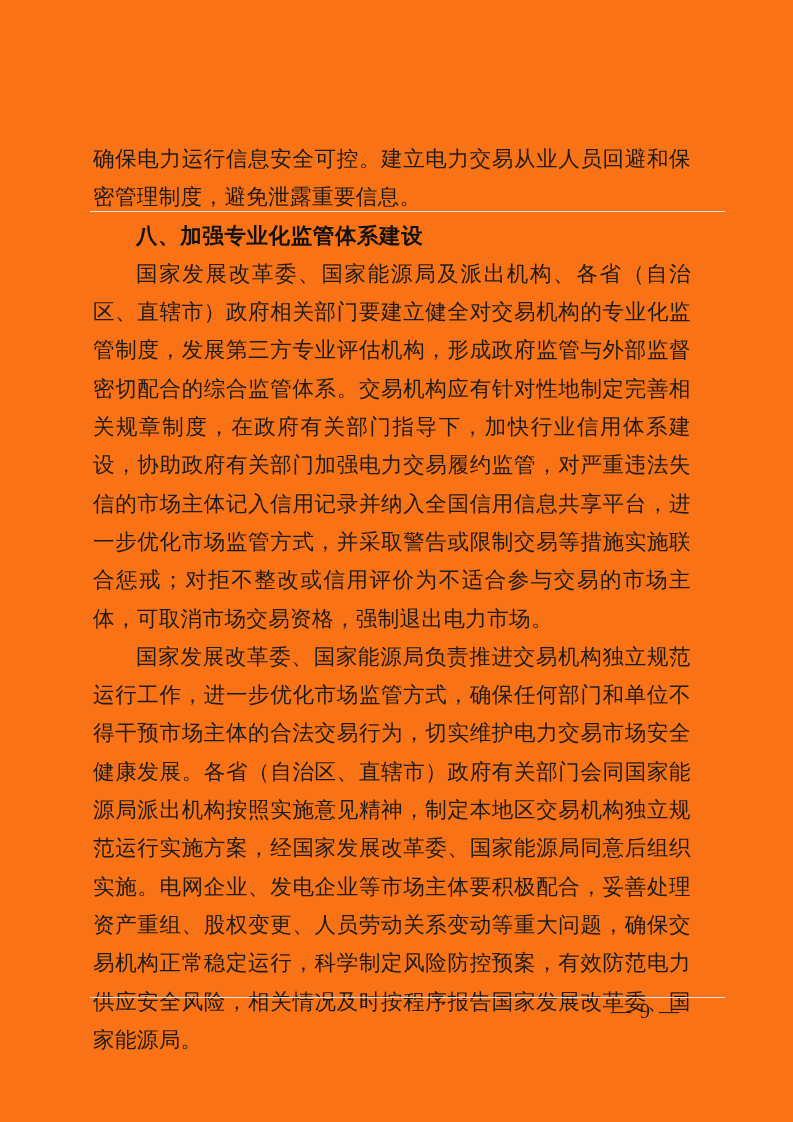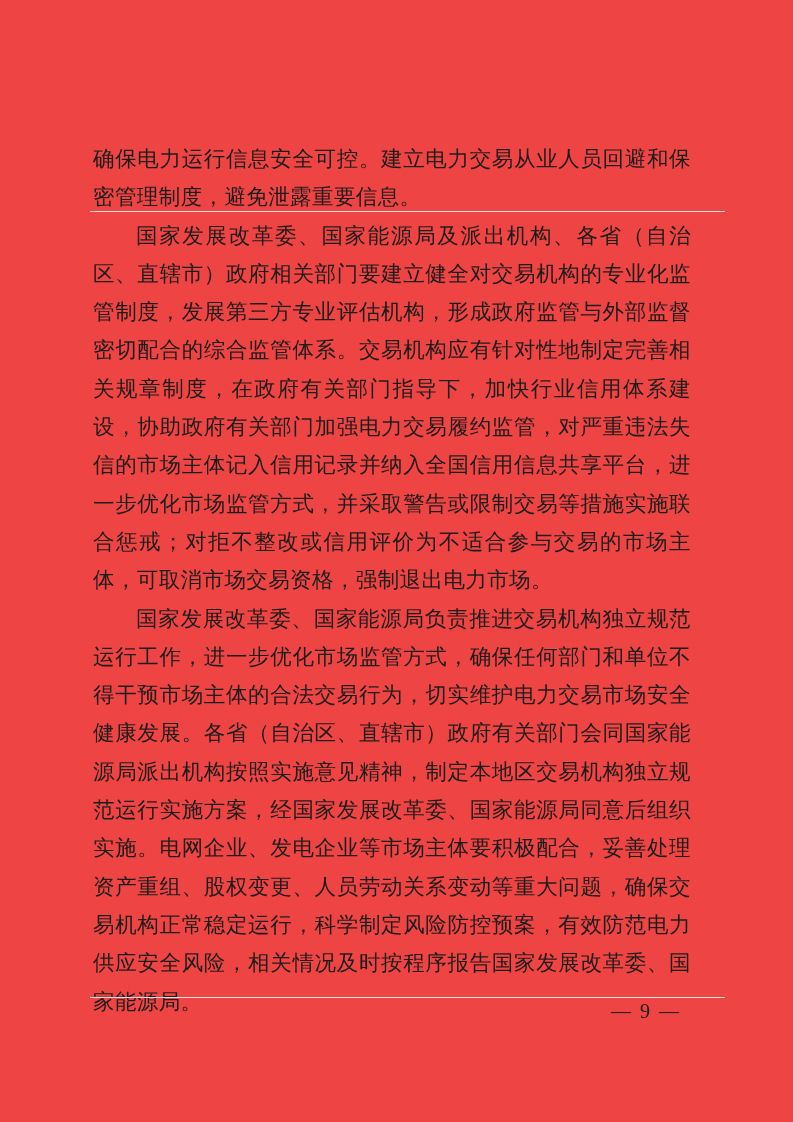--- a/index.html
+++ b/index.html
@@ -4,21 +4,21 @@
 <style>
   html, body {
     margin: 0;
     padding: 0;
     background: #ffffff;
   }
   .page {
     position: relative;
     width: 793px;
     height: 1122px;
-    background: #ef4444;
+    background: #f97316;
     overflow: hidden;
     font-family: "Liberation Serif", "DejaVu Serif", serif;
     color: #1c1c1c;
   }
   .text-block {
     position: absolute;
     left: 93px;
     top: 140px;
     width: 598px;
   }
@@ -65,20 +65,21 @@
   }
 </style>
 </head>
 <body>
 
 <div class="page">
 
   <div class="text-block">
     <p class="para no-indent">确保电力运行信息安全可控。建立电力交易从业人员回避和保密管理制度，避免泄露重要信息。</p>
 
+    <h2 class="heading">八、加强专业化监管体系建设</h2>
 
     <p class="para">国家发展改革委、国家能源局及派出机构、各省（自治区、直辖市）政府相关部门要建立健全对交易机构的专业化监管制度，发展第三方专业评估机构，形成政府监管与外部监督密切配合的综合监管体系。交易机构应有针对性地制定完善相关规章制度，在政府有关部门指导下，加快行业信用体系建设，协助政府有关部门加强电力交易履约监管，对严重违法失信的市场主体记入信用记录并纳入全国信用信息共享平台，进一步优化市场监管方式，并采取警告或限制交易等措施实施联合惩戒；对拒不整改或信用评价为不适合参与交易的市场主体，可取消市场交易资格，强制退出电力市场。</p>
 
     <p class="para">国家发展改革委、国家能源局负责推进交易机构独立规范运行工作，进一步优化市场监管方式，确保任何部门和单位不得干预市场主体的合法交易行为，切实维护电力交易市场安全健康发展。各省（自治区、直辖市）政府有关部门会同国家能源局派出机构按照实施意见精神，制定本地区交易机构独立规范运行实施方案，经国家发展改革委、国家能源局同意后组织实施。电网企业、发电企业等市场主体要积极配合，妥善处理资产重组、股权变更、人员劳动关系变动等重大问题，确保交易机构正常稳定运行，科学制定风险防控预案，有效防范电力供应安全风险，相关情况及时按程序报告国家发展改革委、国家能源局。</p>
   </div>
 
   <div class="artifact-line line-1"></div>
   <div class="artifact-line line-2"></div>
 
   <div class="page-number">— 9 —</div>

